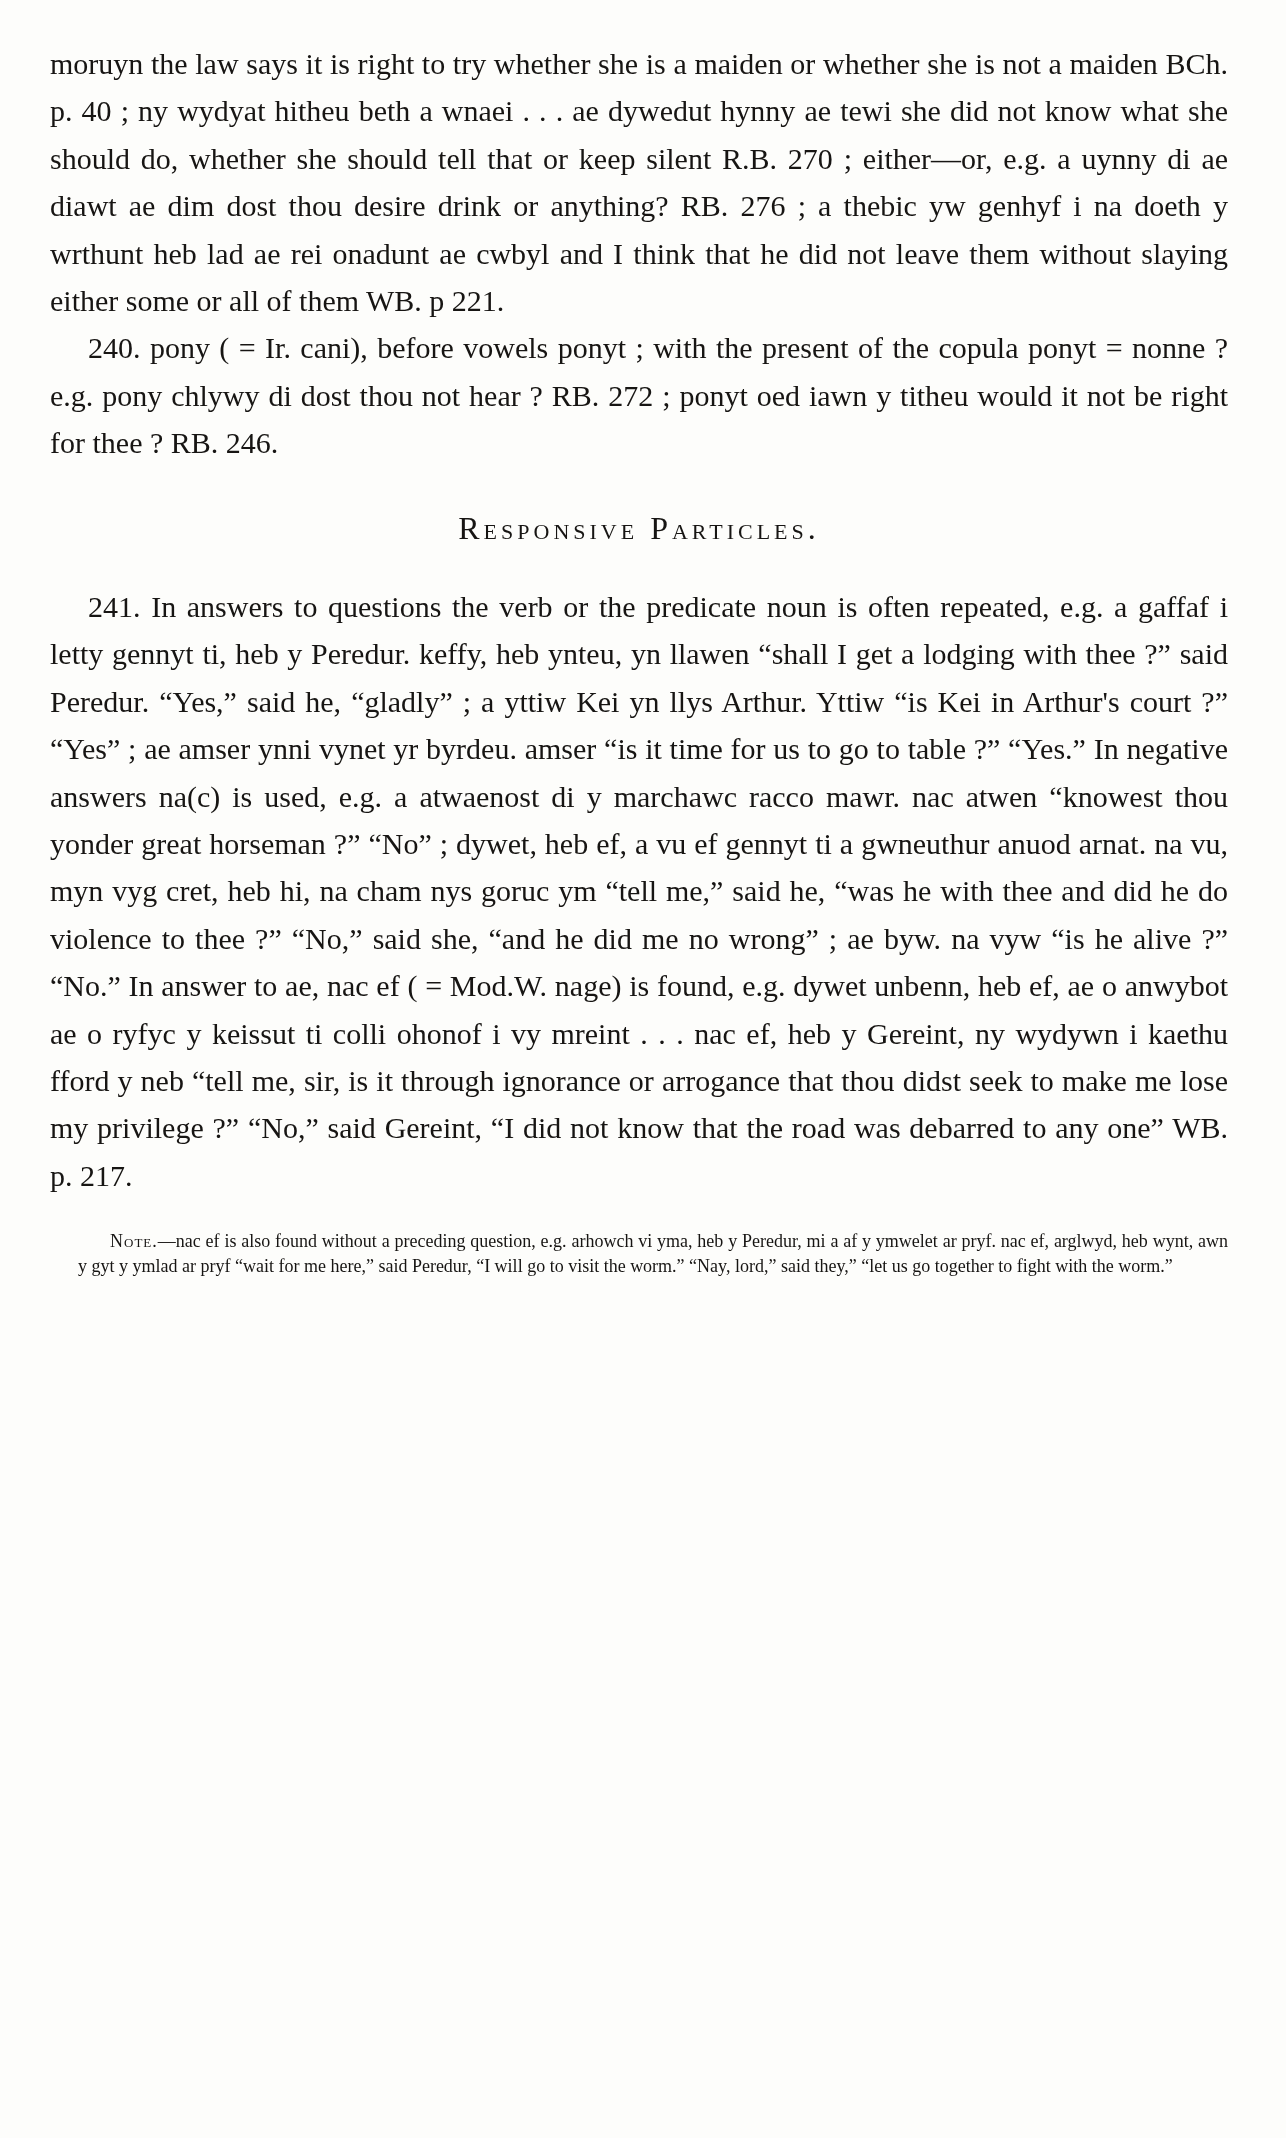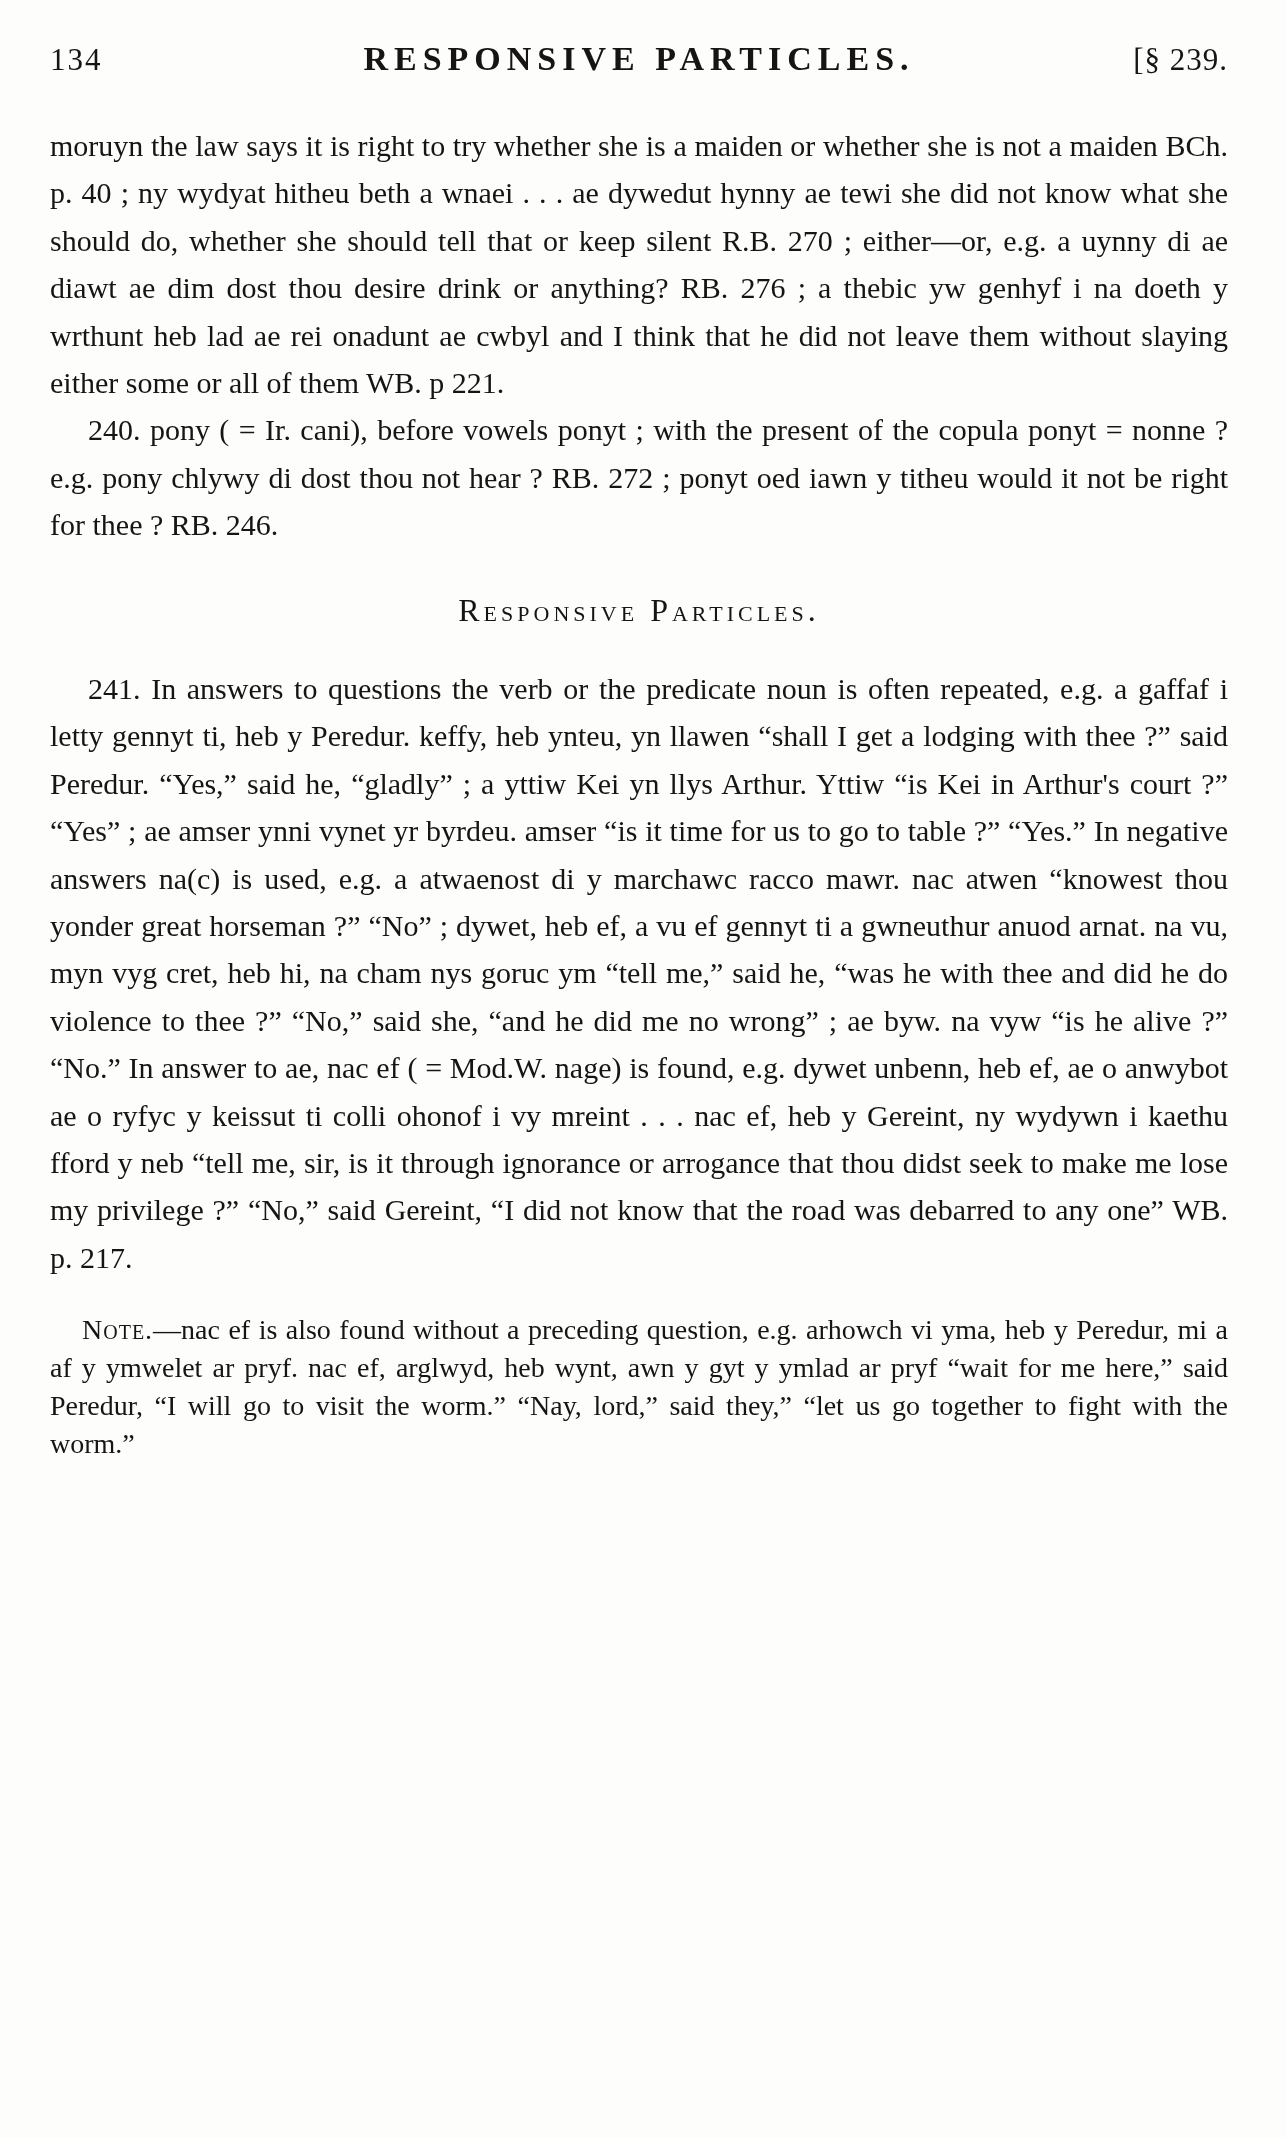--- a/index.html
+++ b/index.html
@@ -56,40 +56,36 @@
   h2.mid-heading {
     margin: 36px 0 30px 0;
     text-align: center;
     font-size: 32px;
     font-weight: normal;
     font-variant: small-caps;
     letter-spacing: 4px;
   }
   p.note {
     margin-top: 30px;
-    font-size: 28px;
+    font-size: 18px;
     line-height: 1.36;
     text-indent: 32px;
+    margin-left: 28px;
   }
   
   .r-n { font-style: normal; }
   .r-i { }
   .r-b { font-weight: normal; }
   .r-sc { font-variant: small-caps; letter-spacing: 1px; }
 </style>
 </head>
 <body>
 
 <div class="page">
 
-  <header class="page-header">
-    <span class="page-number">134</span>
-    <span class="running-title">RESPONSIVE PARTICLES.</span>
-    <span class="section-ref">[§ 239.</span>
-  </header>
 
   <main class="page-body">
 
     <p class="para"><span class="r-n">moruyn </span><span class="r-i">the law says it is right to try whether she is a maiden or whether she is not a maiden </span><span class="r-n">BCh. p. 40 ; ny wydyat hitheu beth a wnaei . . . </span><span class="r-b">ae </span><span class="r-n">dywedut hynny </span><span class="r-b">ae </span><span class="r-n">tewi </span><span class="r-i">she did not know what she should do, whether she should tell that or keep silent </span><span class="r-n">R.B. 270 ; </span><span class="r-i">either—or</span><span class="r-n">, e.g. a uynny di </span><span class="r-b">ae </span><span class="r-n">diawt </span><span class="r-b">ae </span><span class="r-n">dim </span><span class="r-i">dost thou desire drink or anything? </span><span class="r-n">RB. 276 ; a thebic yw genhyf i na doeth y wrthunt heb lad </span><span class="r-b">ae </span><span class="r-n">rei onadunt </span><span class="r-b">ae </span><span class="r-n">cwbyl </span><span class="r-i">and I think that he did not leave them without slaying either some or all of them </span><span class="r-n">WB. p 221.</span></p>
 
     <p class="para indent"><span class="r-b">240. pony </span><span class="r-n">( = Ir. cani), before vowels </span><span class="r-b">ponyt</span><span class="r-n"> ; with the present of the copula </span><span class="r-b">ponyt</span><span class="r-n"> = </span><span class="r-i">nonne ? </span><span class="r-n">e.g. </span><span class="r-b">pony </span><span class="r-n">chlywy di </span><span class="r-i">dost thou not hear ? </span><span class="r-n">RB. 272 ; </span><span class="r-b">ponyt </span><span class="r-n">oed iawn y titheu </span><span class="r-i">would it not be right for thee ? </span><span class="r-n">RB. 246.</span></p>
 
     <h2 class="mid-heading">Responsive Particles.</h2>
 
     <p class="para indent"><span class="r-b">241. </span><span class="r-n">In answers to questions the verb or the predicate noun is often repeated, e.g. a gaffaf i letty gennyt ti, heb y Peredur. </span><span class="r-b">keffy, </span><span class="r-n">heb ynteu, yn llawen </span><span class="r-i">“shall I get a lodging with thee ?” said Peredur. “Yes,” said he, “gladly”</span><span class="r-n"> ; a yttiw Kei yn llys Arthur. Yttiw </span><span class="r-i">“is Kei in Arthur's court ?” “Yes”</span><span class="r-n"> ; ae amser ynni vynet yr byrdeu. </span><span class="r-b">amser </span><span class="r-i">“is it time for us to go to table ?” “Yes.” </span><span class="r-n">In negative answers </span><span class="r-b">na(c) </span><span class="r-n">is used, e.g. a atwaenost di y marchawc racco mawr. </span><span class="r-b">nac atwen </span><span class="r-i">“knowest thou yonder great horseman ?” “No”</span><span class="r-n"> ; dywet, heb ef, a vu ef gennyt ti a gwneuthur anuod arnat. </span><span class="r-b">na vu, </span><span class="r-n">myn vyg cret, heb hi, na cham nys goruc ym </span><span class="r-i">“tell me,” said he, “was he with thee and did he do violence to thee ?” “No,” said she, “and he did me no wrong”</span><span class="r-n"> ; ae byw. </span><span class="r-b">na vyw </span><span class="r-i">“is he alive ?” “No.” </span><span class="r-n">In answer to </span><span class="r-b">ae, nac ef </span><span class="r-n">( = Mod.W. </span><span class="r-b">nage</span><span class="r-n">) is found, e.g. dywet unbenn, heb ef, ae o anwybot ae o ryfyc y keissut ti colli ohonof i vy mreint . . . </span><span class="r-b">nac ef, </span><span class="r-n">heb y Gereint, ny wydywn i kaethu fford y neb </span><span class="r-i">“tell me, sir, is it through ignorance or arrogance that thou didst seek to make me lose my privilege ?” “No,” said Gereint, “I did not know that the road was debarred to any one” </span><span class="r-n">WB. p. 217.</span></p>

